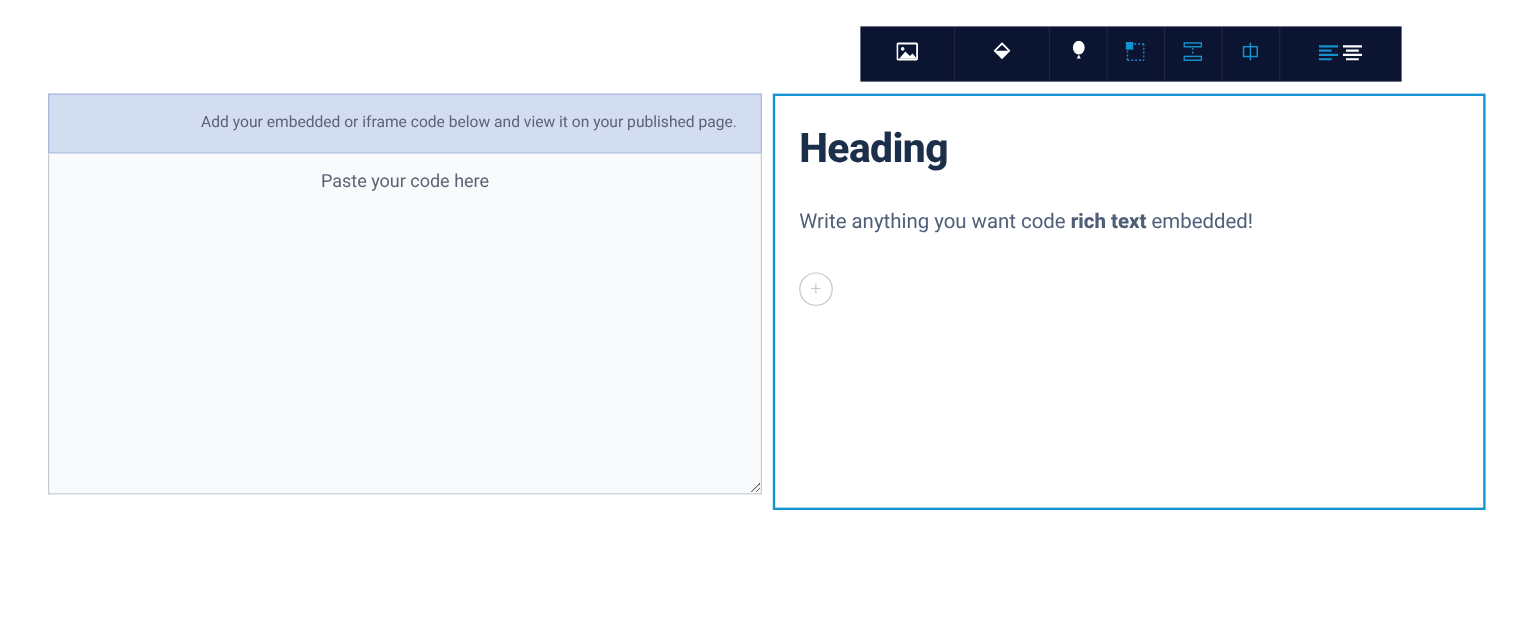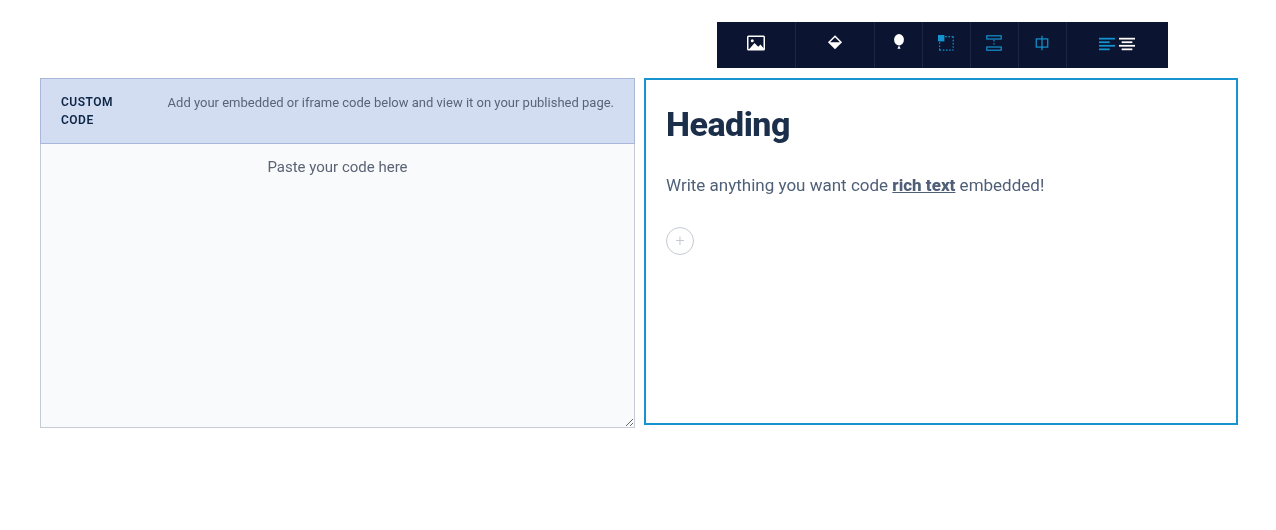--- a/index.html
+++ b/index.html
@@ -92,21 +92,21 @@
       font-weight: 800;
       color: #1c2f4a;
       margin-bottom: 29px;
       letter-spacing: -0.5px;
     }
     .rp-body {
       font-size: 17px;
       color: #4f5f78;
       line-height: 1.5;
     }
-    .rp-body .bold { font-weight: 800; color: #4f5f78; text-decoration: underline; }
+    .rp-body .bold { font-weight: 800; color: #4f5f78; }
     .add-circle {
       margin-top: 28px;
       width: 28px;
       height: 28px;
       border-radius: 50%;
       border: 1.5px solid #c4c9d1;
       display: flex;
       align-items: center;
       justify-content: center;
       color: #c4c9d1;
@@ -187,24 +187,20 @@
         <line x1="3" y1="5" x2="15" y2="5" stroke="#fff" stroke-width="2"></line>
         <line x1="0" y1="9" x2="18" y2="9" stroke="#fff" stroke-width="2"></line>
         <line x1="3" y1="13" x2="15" y2="13" stroke="#fff" stroke-width="2"></line>
       </svg>
     </span>
   </div>
 </div>
 
 <div class="left-panel">
   <div class="code-header">
-    <div class="code-label">
-      <span>CUSTOM</span><br>
-      <span>CODE</span>
-    </div>
     <div class="code-desc">Add your embedded or iframe code below and view it on your published page.</div>
   </div>
   <textarea class="code-area" placeholder="Paste your code here" style=""></textarea>
 </div>
 
 <div class="right-panel">
   <h1 class="rp-heading">Heading</h1>
   <p class="rp-body">
     <span>Write anything you want code </span><span class="bold">rich text</span><span> embedded!</span>
   </p>

